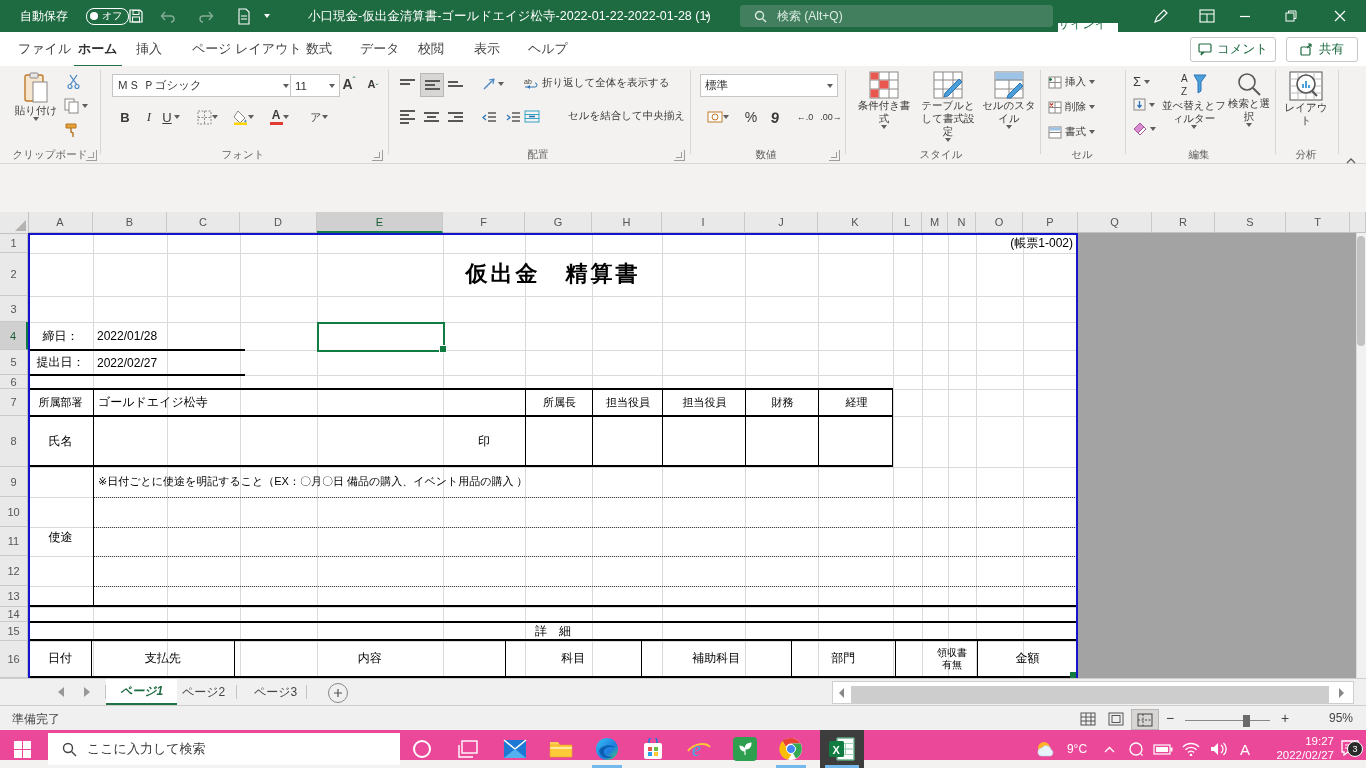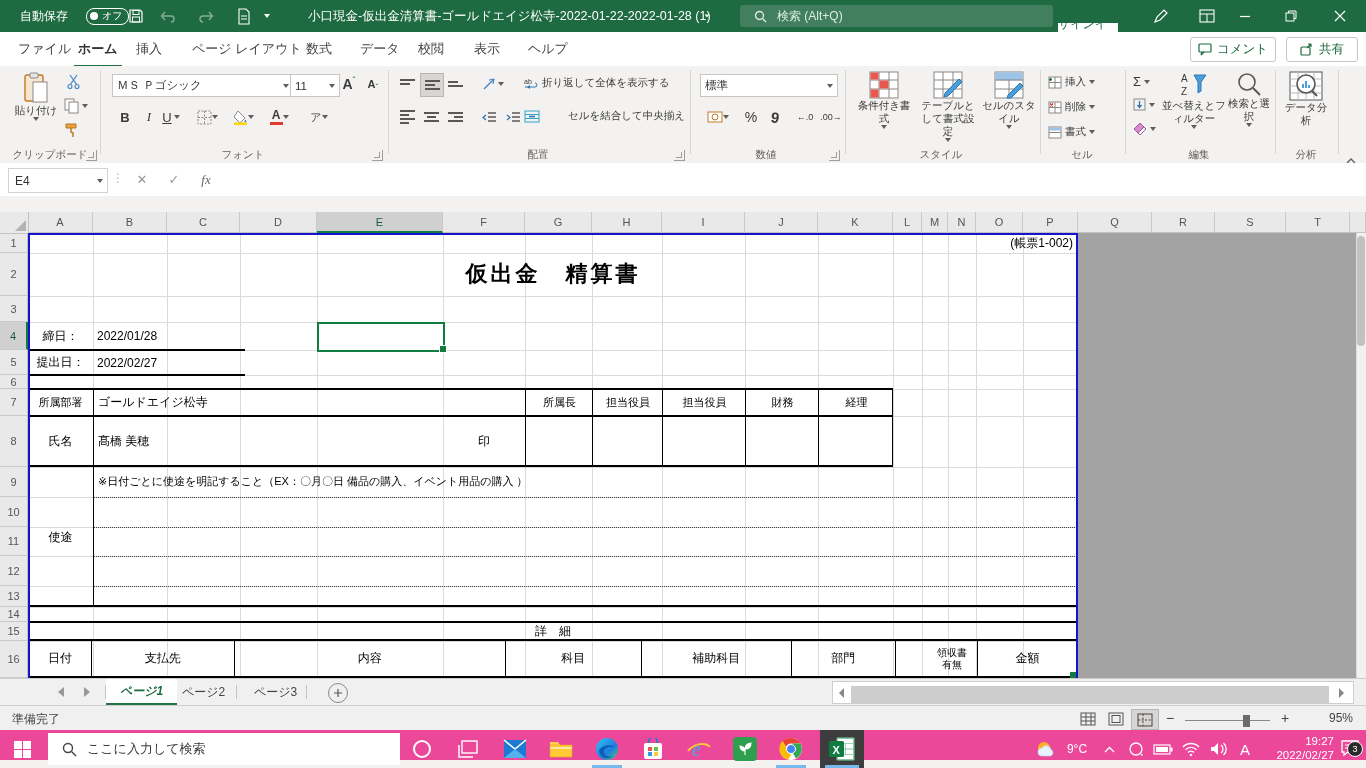--- a/index.html
+++ b/index.html
@@ -511,48 +511,31 @@
     <div class="gsep" style="left:1275px;"></div>
 
     <div class="rbtn-big" style="left:1283px;top:5px;width:46px;">
       <svg width="34" height="30" viewBox="0 0 34 30">
           <rect x="1" y="1" width="32" height="28" fill="#fff" stroke="#555"></rect>
           <path d="M1 8h32M1 15h32M1 22h32M9 1v28M17 1v28M25 1v28" stroke="#bbb"></path>
           <circle cx="17" cy="13" r="9" fill="#fff" stroke="#555" stroke-width="1.6"></circle>
           <path d="M13 17v-4h2v4zm3 0v-7h2v7zm3 0v-3h2v3z" fill="#4a9fd8"></path>
           <path d="M23 20l5 5" stroke="#555" stroke-width="2"></path>
         </svg>
-      <span>データ分析</span>
+      <span>レイアウト</span>
     </div>
     <div class="glabel" style="left:1246px;">分析</div>
     <div class="gsep" style="left:1338px;"></div>
     <div class="abs" style="left:1346px;top:84px;">
       <svg width="10" height="7" viewBox="0 0 10 7">
           <path d="M1 6l4-4 4 4" fill="none" stroke="#605e5c" stroke-width="1.3"></path>
         </svg>
     </div>
   </div>
 
-  <div class="fbar abs">
-    <div class="namebox">
-      <span>E4</span>
-      <span class="caret" style="margin-right:4px;"></span>
-    </div>
-    <div class="abs" style="left:112px;top:8px;color:#b5b3b1;font-size:12px;">⋮</div>
-    <div class="fbtn" style="left:128px;">
-        <span>✕</span>
-      </div>
-    <div class="fbtn" style="left:160px;">
-        <span>✓</span>
-      </div>
-    <div class="fbtn fxg" style="left:192px;">
-        <span>fx</span>
-      </div>
-    <div class="abs" style="left:228px;top:5px;width:1130px;height:23px;background:#fff;"></div>
-  </div>
   <div class="fgap abs"></div>
 
   <div class="grid abs">
     <div class="gray"></div>
     <div id="glines">
         <div class="gl-v" style="left: 93px;"></div>
         <div class="gl-v" style="left: 167px;"></div>
         <div class="gl-v" style="left: 240px;"></div>
         <div class="gl-v" style="left: 317px;"></div>
         <div class="gl-v" style="left: 443px;"></div>
@@ -619,21 +602,20 @@
         <div class="apprcell" style="left: 745px; width: 73px;">
           <span>財務</span>
         </div>
         <div class="apprcell" style="left: 818px; width: 75px;">
           <span>経理</span>
         </div>
       </div>
     <div class="ctext" style="left:28px;top:177px;width:65px;height:26px;justify-content:center;font-size:11px;">所属部署</div>
     <div class="ctext" style="left:98px;top:177px;width:350px;height:26px;font-size:12px;">ゴールドエイジ松寺</div>
     <div class="ctext" style="left:28px;top:204px;width:65px;height:50px;justify-content:center;font-size:12px;">氏名</div>
-    <div class="ctext" style="left:98px;top:204px;width:350px;height:50px;font-size:12px;">髙橋 美穂</div>
     <div class="ctext" style="left:443px;top:204px;width:82px;height:50px;justify-content:center;font-size:12px;">印</div>
 
     <div class="blk" style="left:28px;top:393px;width:1050px;height:2px;"></div>
     <div class="blk" style="left:28px;top:255px;width:1px;height:140px;"></div>
     <div class="blk" style="left:93px;top:255px;width:1px;height:140px;"></div>
     <div class="ctext" style="left:28px;top:255px;width:65px;height:140px;justify-content:center;font-size:12px;">使途</div>
     <div class="ctext" style="left:98px;top:257px;width:975px;height:24px;font-size:11px;">※日付ごとに使途を明記すること（EX：〇月〇日 備品の購入、イベント用品の購入 ）</div>
     <div class="dotline" style="top:285px;"></div>
     <div class="dotline" style="top:315px;"></div>
     <div class="dotline" style="top:344px;"></div>

